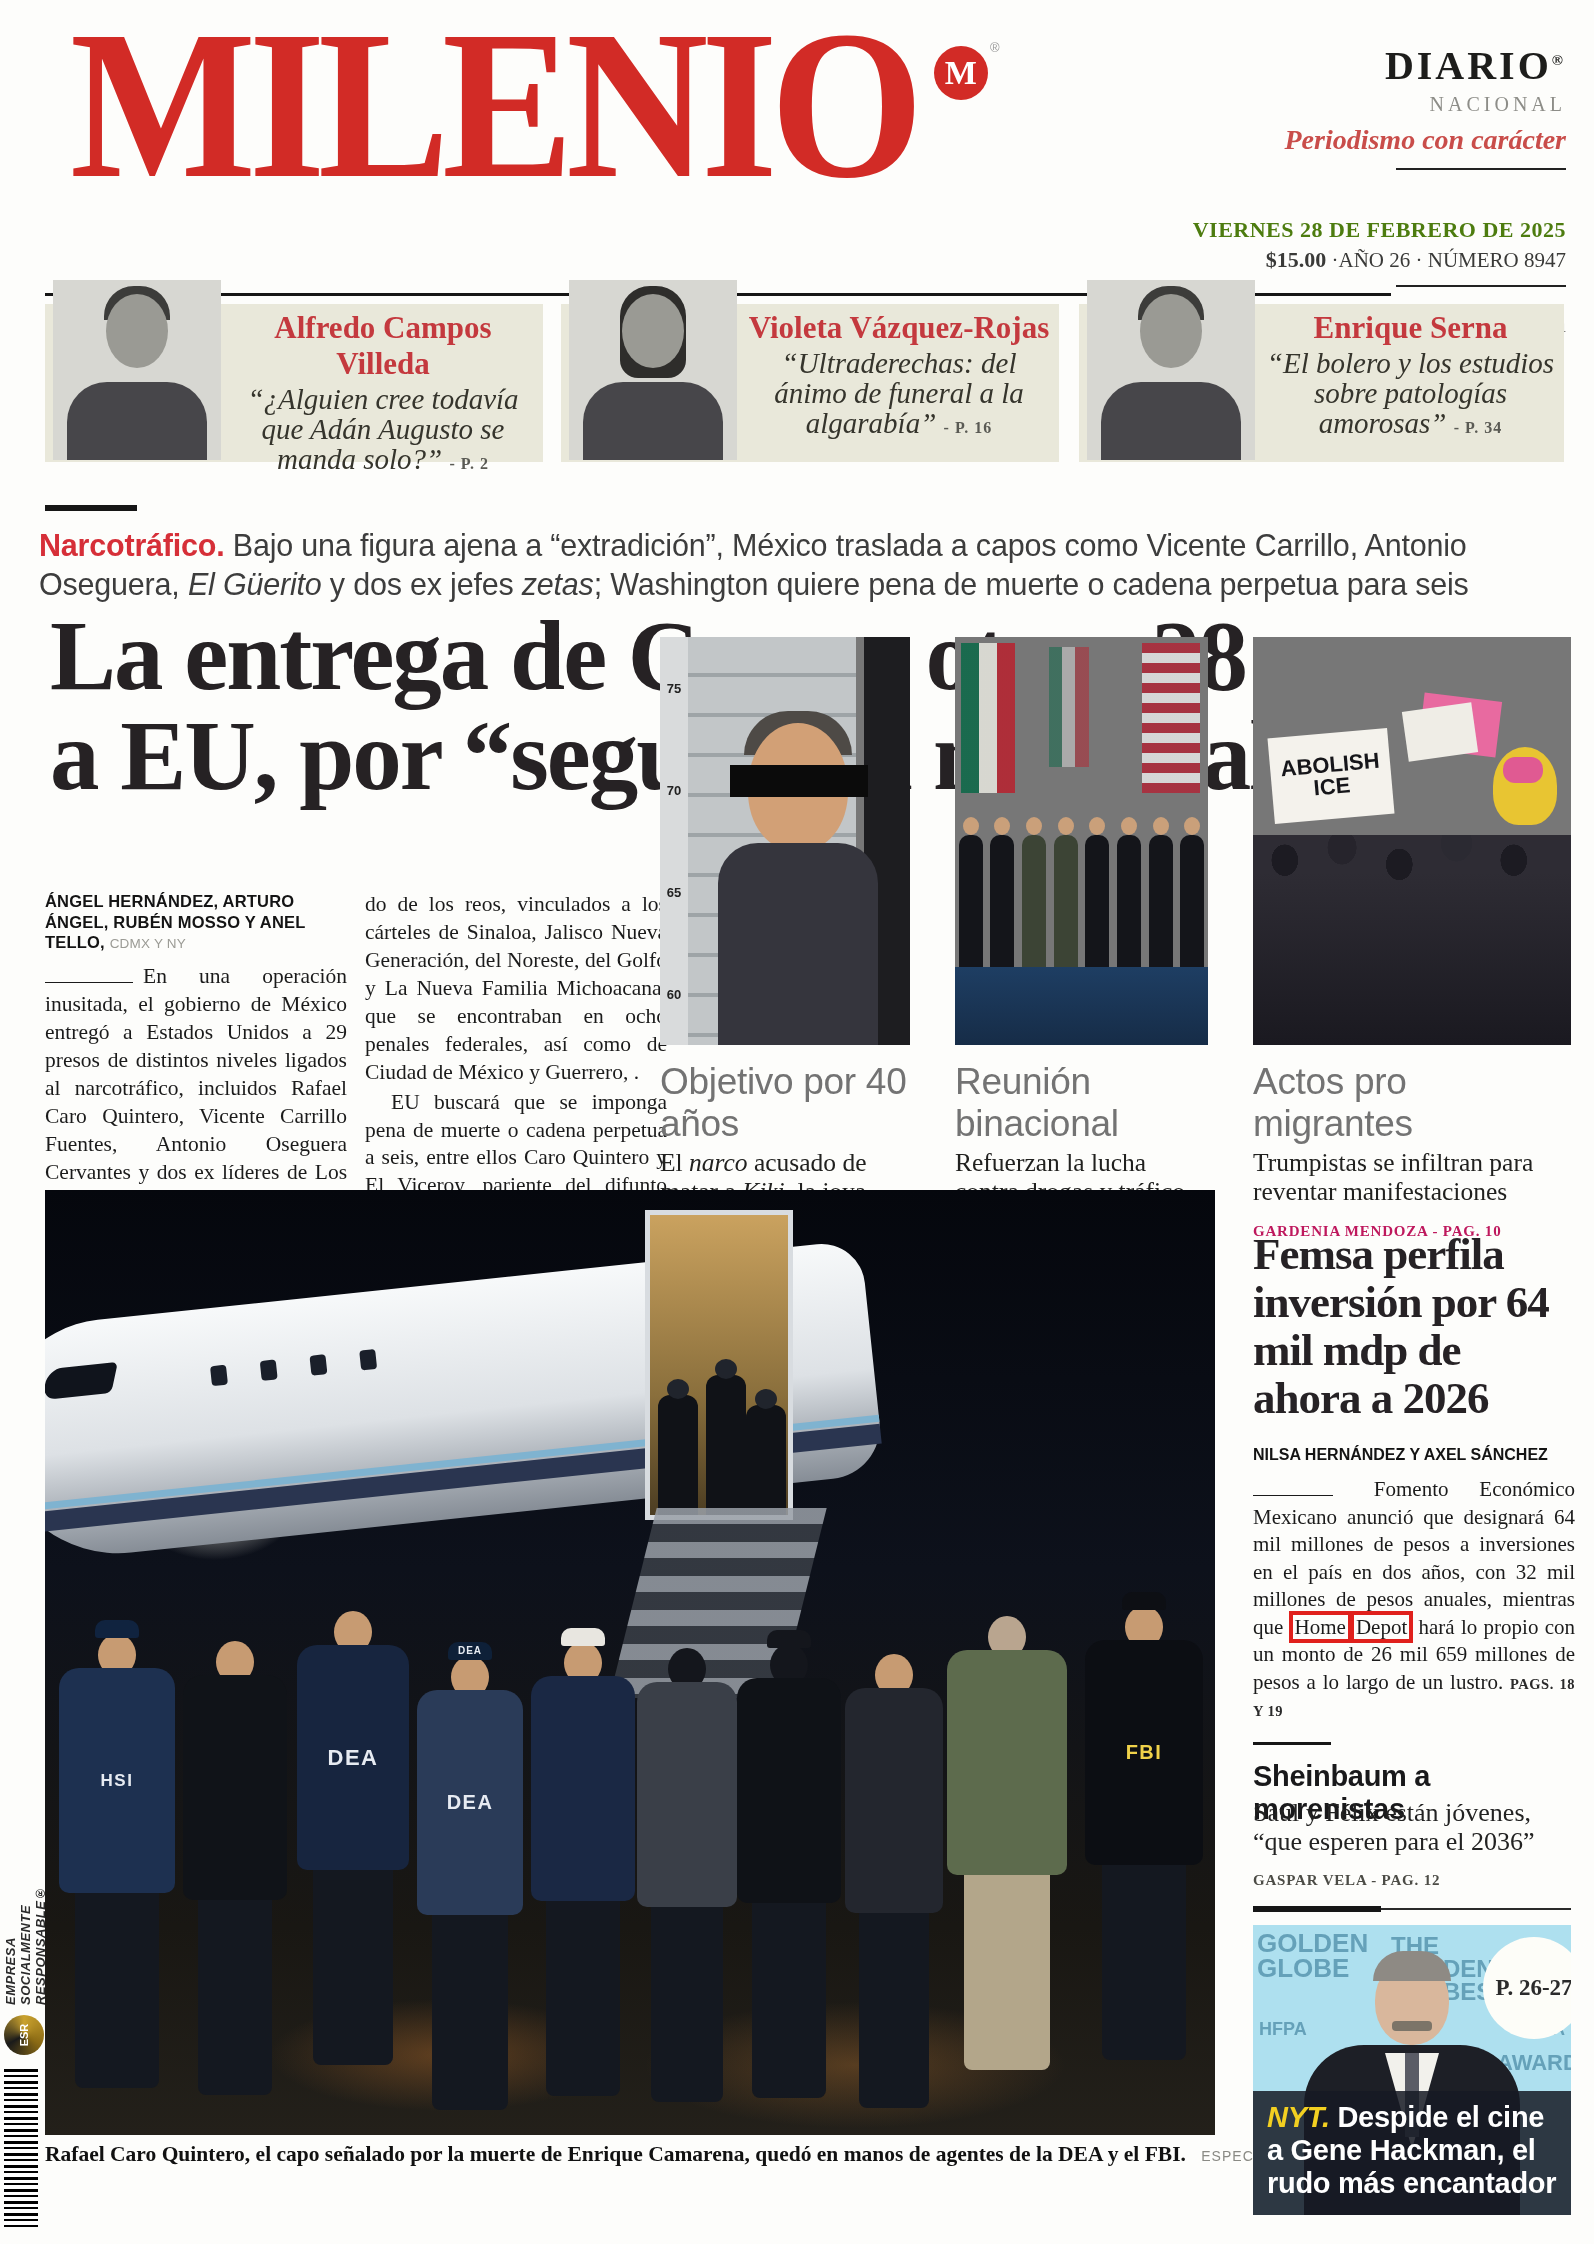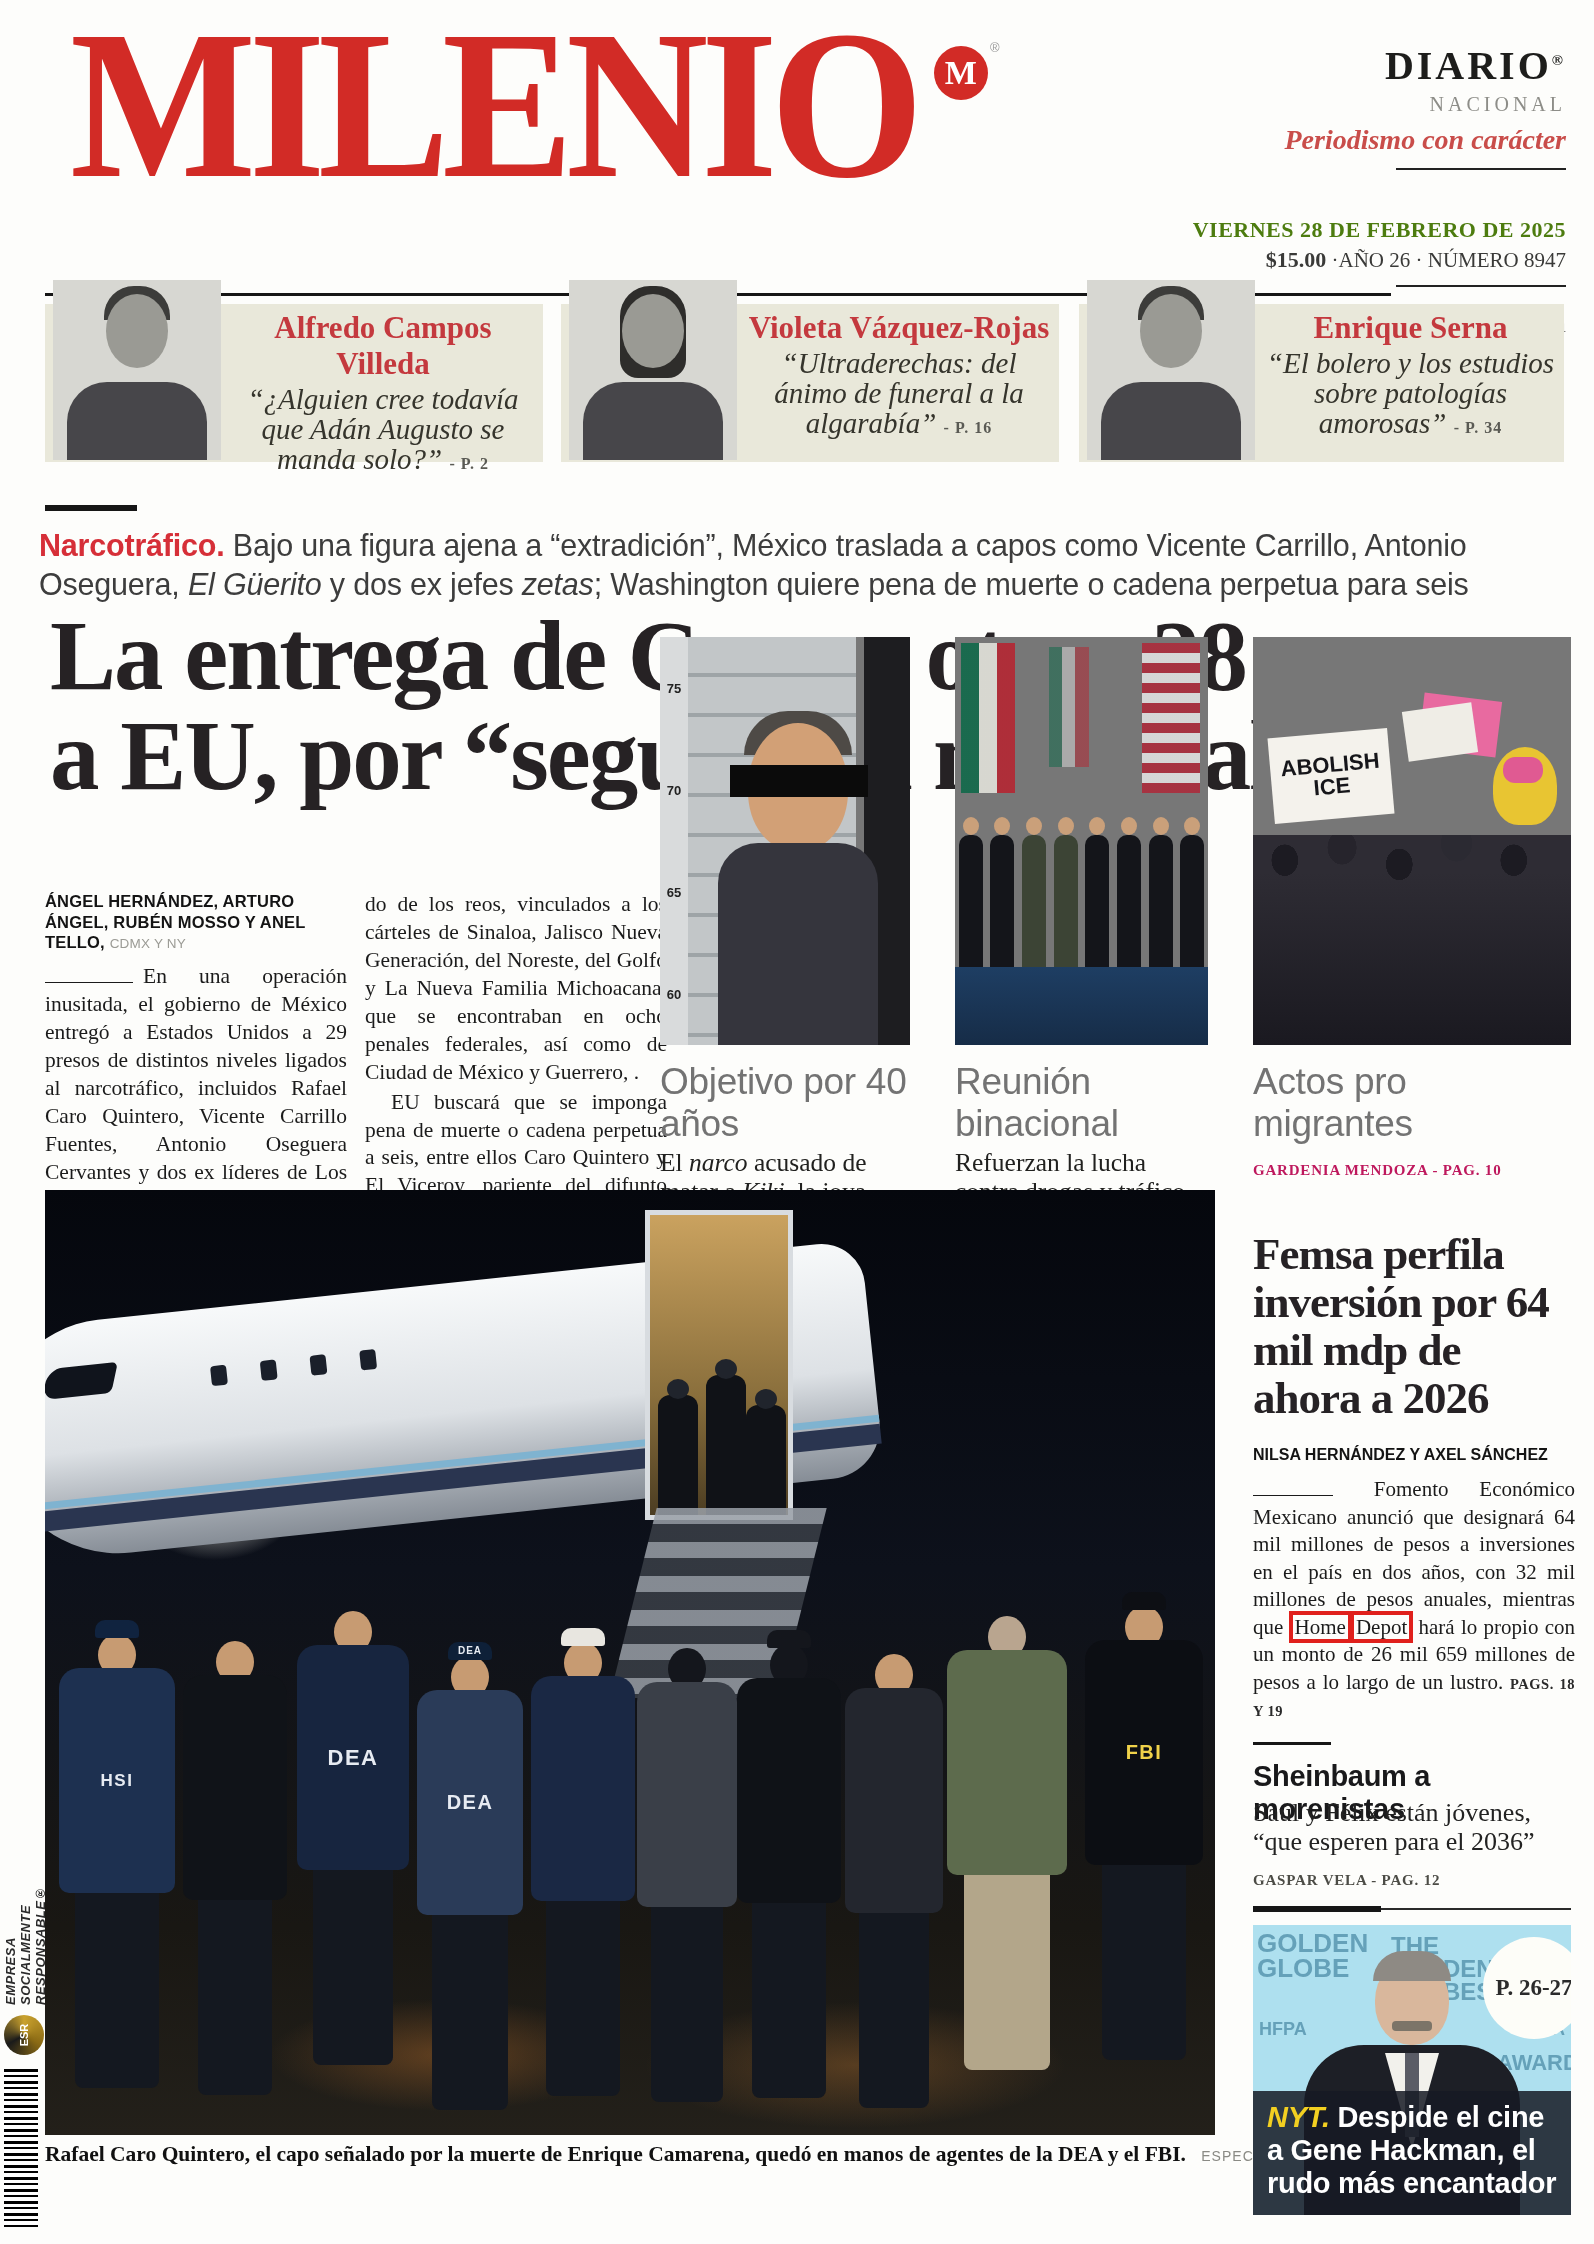--- a/index.html
+++ b/index.html
@@ -329,20 +329,21 @@
   <div class="abs brief" style="left:1253px;width:318px;">
     <div class="thumb prot">
       <div class="sign2"></div>
       <div class="sign3"></div>
       <div class="sign1">ABOLISH ICE</div>
       <div class="duck"></div>
       <div class="pink"></div>
       <div class="crowd"></div>
     </div>
     <div class="b-title">Actos pro migrantes</div>
+    <div class="b-sub">Trumpistas se infiltran para reventar manifestaciones</div>
     <div class="b-by">GARDENIA MENDOZA - PAG. 10</div>
   </div>
 
   <div class="abs mainphoto">
     <div class="glare"></div>
     <div class="fuselage">
       <div class="cockpit"></div>
       <div class="fuse-stripe2"></div>
       <div class="fuse-stripe"></div>
       <div class="pwin" style="left:220px;"></div>

